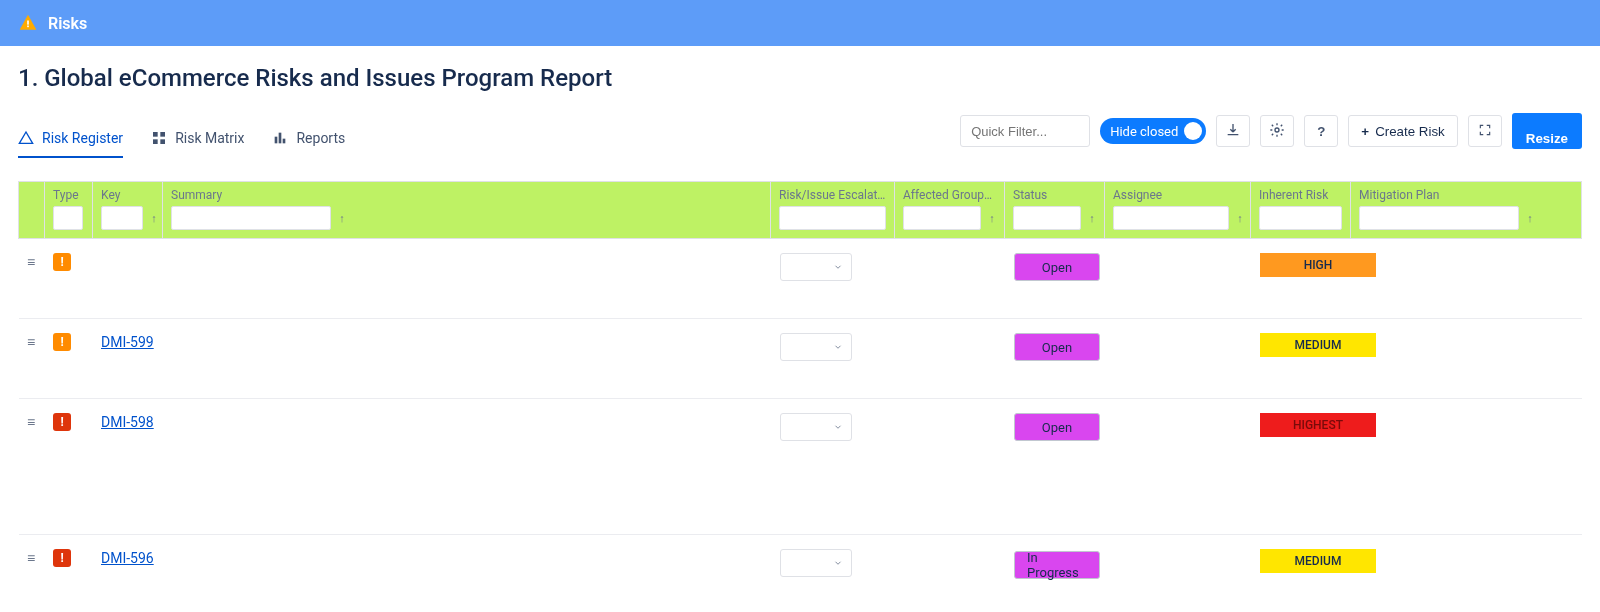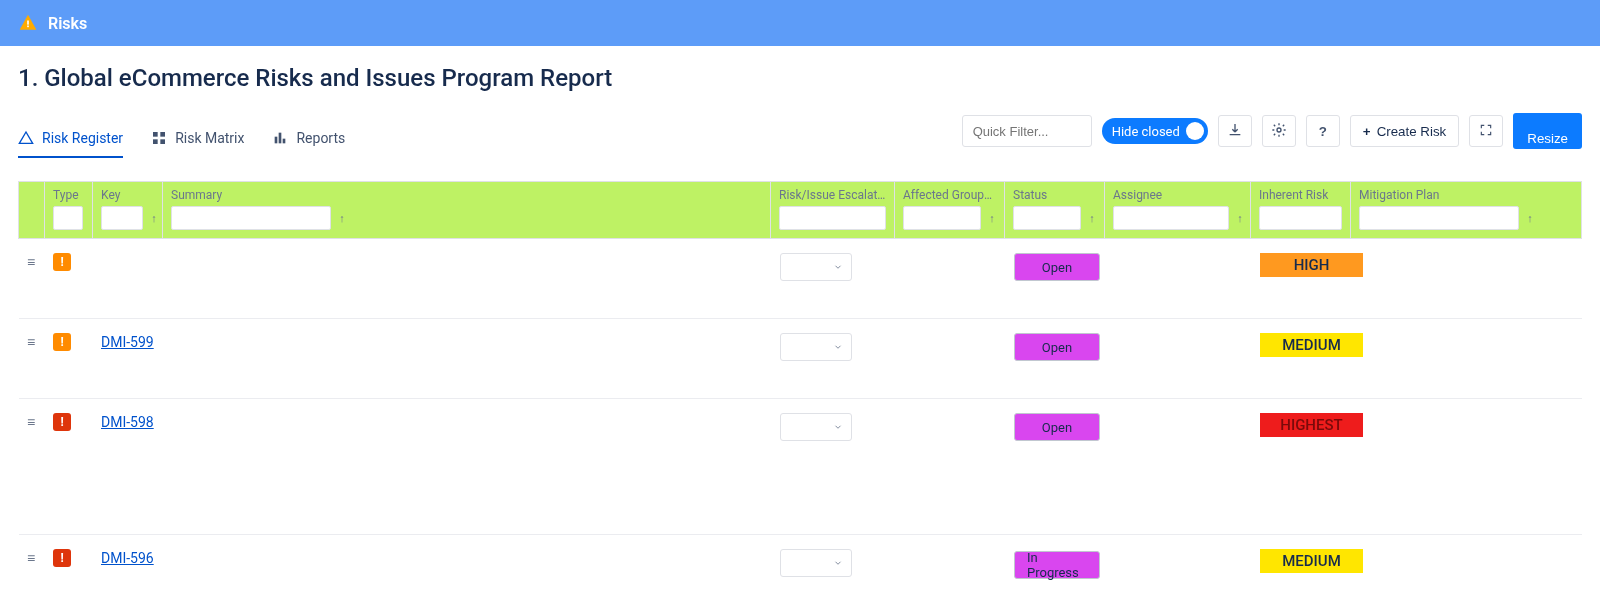--- a/index.html
+++ b/index.html
@@ -17,21 +17,21 @@
   .tab.active { color: #0052CC; border-bottom-color: #0052CC; }
   .tab-icon { width: 16px; height: 16px; display: inline-flex; align-items: center; justify-content: center; }
   .spacer { flex: 1; }
   
   .controls { display: flex; align-items: center; gap: 10px; }
   .quick-filter { border: 1px solid #DFE1E6; border-radius: 3px; height: 32px; padding: 0 10px; width: 130px; font-size: 13px; }
   .toggle { background: #0c7bff; color: #fff; border-radius: 16px; height: 26px; display: flex; align-items: center; padding: 2px 4px 2px 10px; gap: 6px; cursor: pointer; font-size: 13px; }
   .toggle-knob { width: 18px; height: 18px; background: #fff; border-radius: 50%; }
   .icon-btn { border: 1px solid #DFE1E6; background: #fff; width: 34px; height: 32px; border-radius: 3px; display: inline-flex; align-items: center; justify-content: center; cursor: pointer; color: #42526E; }
   .create-btn { border: 1px solid #DFE1E6; background: #fff; height: 32px; border-radius: 3px; padding: 0 12px; display: inline-flex; align-items: center; gap: 6px; cursor: pointer; color: #172B4D; }
-  .resize-btn { background: #0c7bff; color: #fff; border: none; height: 32px; padding: 18px 14px; border-radius: 3px; cursor: pointer; font-weight: 400; }
+  .resize-btn { background: #0c7bff; color: #fff; border: none; height: 32px; padding: 18px 14px; border-radius: 3px; cursor: pointer; font-weight: 700; }
   
   .grid-wrap { padding: 12px 18px 0; }
   .grid { width: 100%; }
   .grid-header { display: flex; background: #bef264; border: 1px solid #DFE1E6; }
   .hcell { padding: 6px 8px 8px; border-right: 1px solid #DFE1E6; display: flex; flex-direction: column; gap: 4px; position: relative; }
   .hcell:last-child { border-right: none; }
   .hlabel { font-size: 12px; color: #6B778C; white-space: nowrap; overflow: hidden; text-overflow: ellipsis; }
   .hinput-row { display: flex; align-items: center; gap: 4px; }
   .hinput { border: 1px solid #DFE1E6; height: 24px; width: 100%; border-radius: 2px; background:#fff; }
   .sort-arrow { width: 14px; color: #6B778C; font-size: 11px; text-align:center; flex:0 0 14px; }
@@ -55,21 +55,21 @@
   .type-badge { width: 18px; height: 18px; border-radius: 3px; display: inline-flex; align-items: center; justify-content: center; color: #fff; font-weight: bold; font-size: 12px; }
   .type-orange { background: #FF8B00; }
   .type-red { background: #DE350B; }
   
   .key-link { color: #0052CC; text-decoration: underline; cursor: pointer; font-size: 14px; line-height: 18px; word-break: break-all; display:inline-block; }
   
   .esc-select { border: 1px solid #DFE1E6; border-radius: 3px; height: 28px; width: 72px; display:flex; align-items:center; justify-content:flex-end; padding-right:8px; color:#6B778C; background:#fff; cursor:pointer;}
   
   .status-pill { border: 1px solid #C1C7D0; border-radius: 3px; height: 28px; padding: 0 12px; display:inline-flex; align-items:center; background:#d946ef; font-size:13px; min-width: 86px; justify-content:center; }
   
-  .risk-pill { height: 24px; width: 103px; display:inline-flex; align-items:center; justify-content:center; font-size: 15px; font-weight:500; }
+  .risk-pill { height: 24px; width: 116px; display:inline-flex; align-items:center; justify-content:center; font-size: 12px; font-weight:500; }
   .risk-high    { background:#FF991F; color:#172B4D; }
   .risk-medium  { background:#FFE600; color:#172B4D; }
   .risk-highest { background:#EE1C1C; color:#7a0a0a; }
   
 </style>
 </head>
 <body>
 
 <div class="banner">
   <span class="banner-icon">

